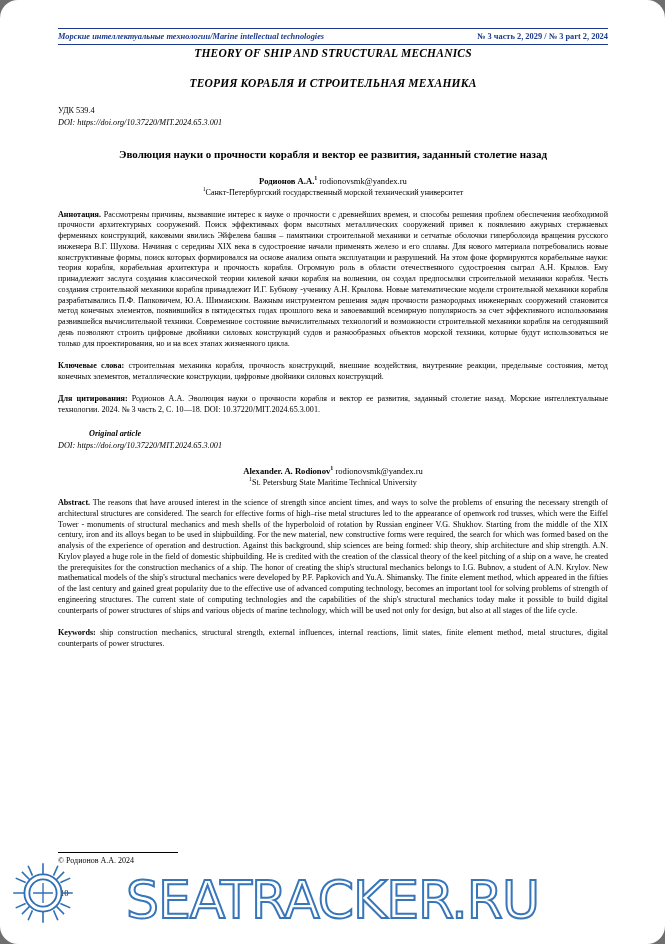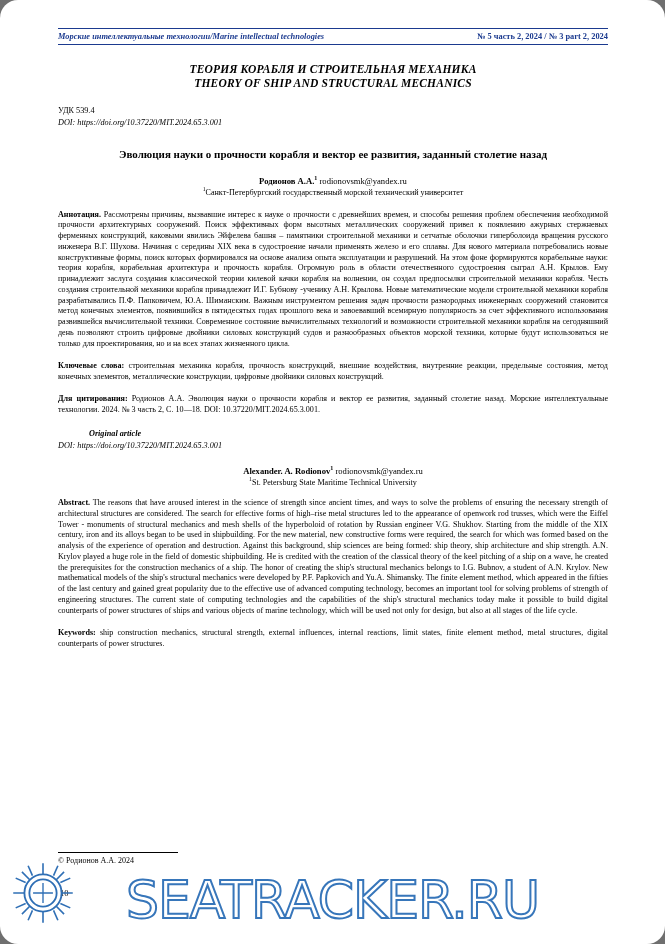--- a/index.html
+++ b/index.html
@@ -183,25 +183,25 @@
 </style>
 </head>
 <body>
 
 <div class="page">
 
   <div class="content">
 
     <div class="runhead">
       <span>Морские интеллектуальные технологии/Marine intellectual technologies</span>
-      <span class="right">№ 5 часть 2, 2024 / № 3 part 2, 2024</span>
-    </div>
-
+      <span class="right">№ 3 часть 2, 2029 / № 3 part 2, 2024</span>
+    </div>
+
+    <div class="sect-title en">THEORY OF SHIP AND STRUCTURAL MECHANICS</div>
     <div class="sect-title">ТЕОРИЯ КОРАБЛЯ И СТРОИТЕЛЬНАЯ МЕХАНИКА</div>
-    <div class="sect-title en">THEORY OF SHIP AND STRUCTURAL MECHANICS</div>
 
     <div class="meta">
       <div>УДК 539.4</div>
       <div class="i">DOI: https://doi.org/10.37220/MIT.2024.65.3.001</div>
     </div>
 
     <div class="art-title">Эволюция науки о прочности корабля и вектор ее развития, заданный столетие назад</div>
 
     <div class="authors">
       <span>Родионов А.А.</span><sup>1</sup>

